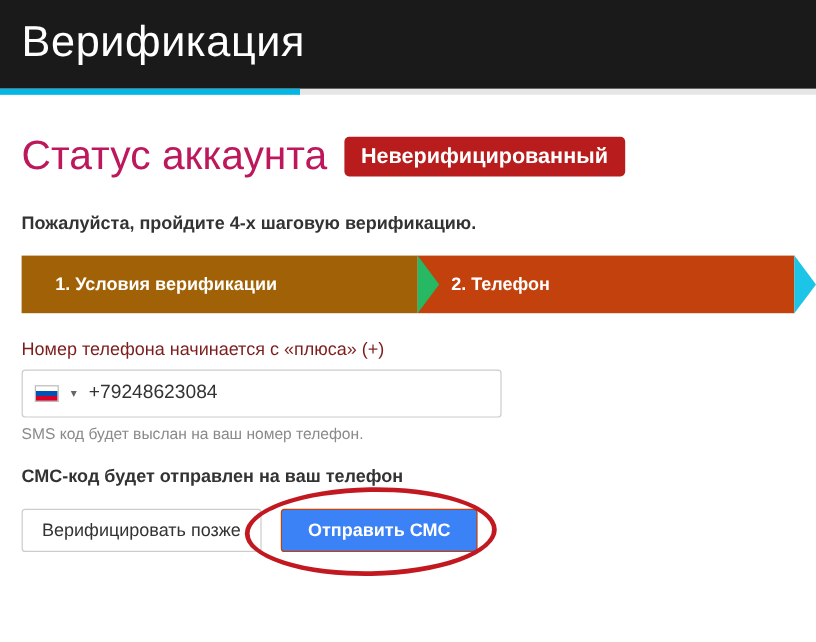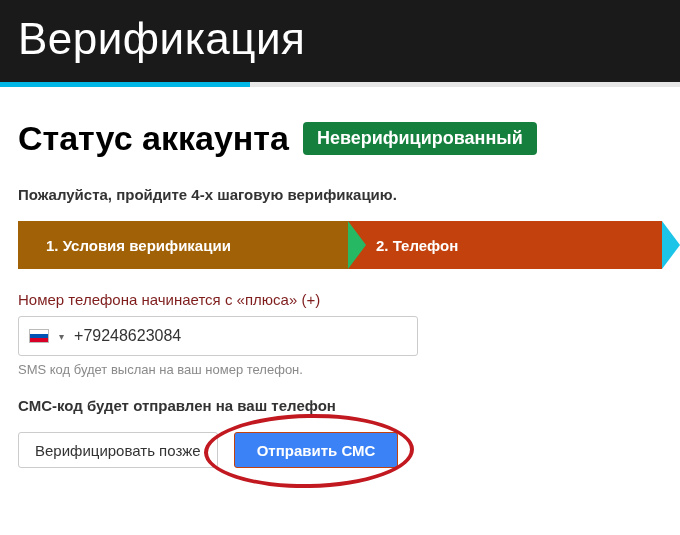--- a/index.html
+++ b/index.html
@@ -2,28 +2,28 @@
 <html><head>
 <meta charset="utf-8">
 <style>
   * { box-sizing: border-box; margin: 0; padding: 0; }
   html, body { width: 680px; height: 535px; font-family: "Helvetica Neue", Arial, sans-serif; color: #333; background: #fff; }
   .header {
     background: #1a1a1a;
     color: #fff;
     padding: 14px 18px 18px 18px;
   }
-  .header h1 { font-weight: 300; font-size: 44px; letter-spacing: .5px; }
+  .header h1 { font-weight: 300; font-size: 36px; letter-spacing: .5px; }
   .accent-bar { height: 5px; background: #e6e6e6; position: relative; }
   .accent-bar::before { content:""; display:block; height:5px; width:250px; background:#00b7e6; }
   .content { padding: 22px 18px 18px 18px; }
   .status-line { display:flex; align-items:center; gap:14px; margin-top:10px; margin-bottom:28px; }
-  .status-title { font-size: 34px; font-weight: 700; color:#000000; }
+  .status-title { font-size: 34px; font-weight: 400; color:#be185d; }
   .status-badge {
-    background:#15803d; color:#fff; font-size:18px; font-weight:600;
+    background:#b91c1c; color:#fff; font-size:18px; font-weight:600;
     padding:6px 14px; border-radius:4px;
   }
   .instruction { font-size:15px; font-weight:600; color:#333; margin-bottom:18px; }
   .steps { display:flex; height:48px; margin-bottom:22px; }
   .step { position:relative; display:flex; align-items:center; color:#fff; font-weight:700; font-size:15px; padding:0 20px 0 28px; }
   .step1 { background:#a16207; flex: 0 0 330px; }
   .step2 { background:#c2410c; flex: 1 1 auto; }
   .step::after {
     content:""; position:absolute; right:-18px; top:0; width:0; height:0;
     border-top:24px solid transparent; border-bottom:24px solid transparent;

